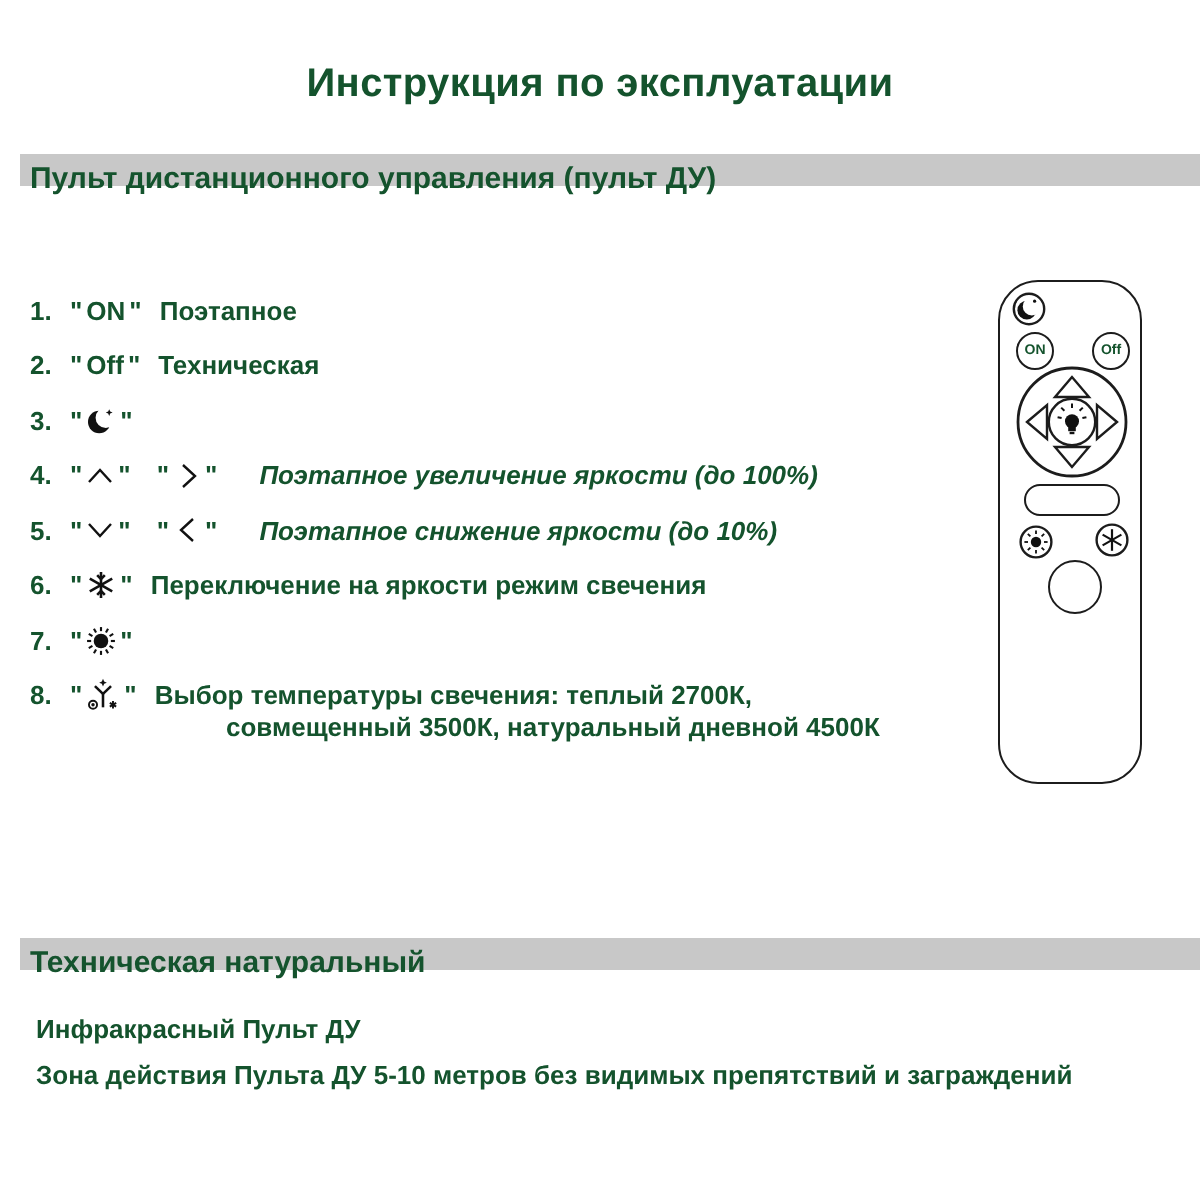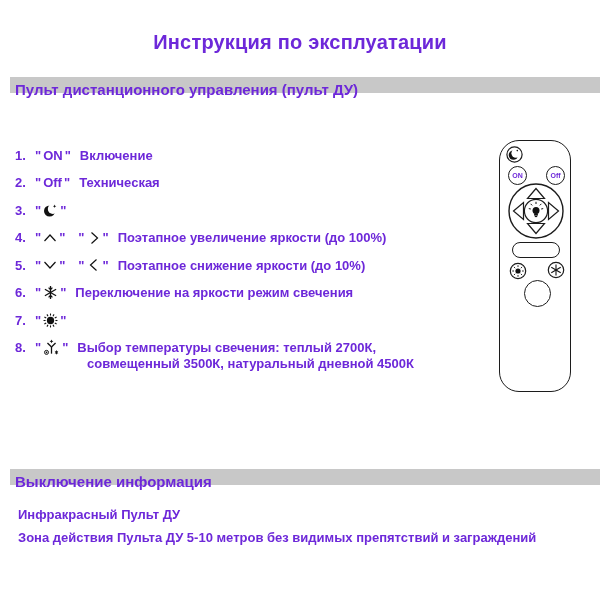--- a/index.html
+++ b/index.html
@@ -1,39 +1,39 @@
 <!DOCTYPE html>
 <html><head>
 <meta charset="utf-8">
 <style>
   html,body{margin:0;padding:0;background:#fff;}
   .page{
     position:relative;width:600px;height:600px;background:#ffffff;overflow:hidden;
     font-family:"Liberation Sans","DejaVu Sans",sans-serif;
-    font-weight:700;color:#6d28d9;
+    font-weight:700;color:#14532d;
   }
   .title{
     position:absolute;top:31px;left:0;width:100%;
     text-align:center;font-size:20px;letter-spacing:.2px;
   }
   .bar{
     position:absolute;left:10px;right:0;height:16px;background:#c8c8c8;
     line-height:26px;padding-left:5px;font-size:15px;box-sizing:border-box;
   }
   .bar.remote-bar{top:77px;}
   .bar.tech-bar{top:469px;}
 
   .ilist{position:absolute;left:15px;top:147px;width:470px;font-size:13px;}
   .row{display:flex;align-items:center;height:16.5px;margin-bottom:11px;white-space:nowrap;}
   .num{width:18px;flex:0 0 18px;}
   .keys{display:inline-flex;align-items:center;margin-right:7px;}
   .keys .q{margin:0 2px;}
   .keys + .keys{margin-left:2px;}
-  .gap2{margin-left:0;}
-  .cont-line{margin-left:72px;line-height:15.5px;height:15.5px;white-space:nowrap;}
+  .gap2{margin-left:12px;font-style:italic;}
+  .cont-line{margin-left:98px;line-height:15.5px;height:15.5px;white-space:nowrap;}
   .ic{display:inline-block;vertical-align:middle;}
 
   
   .remote{
     position:absolute;left:499px;top:140px;width:72px;height:252px;
     border:1.6px solid #1c1c1c;border-radius:20px;box-sizing:border-box;
   }
   .rabs{position:absolute;}
   .rcirc{
     position:absolute;border:1.4px solid #1c1c1c;border-radius:50%;
@@ -60,21 +60,21 @@
 
   <div class="ilist">
 
     <div class="row">
       <span class="num">1.</span>
       <span class="keys">
           <span class="q">"</span>
           <span>ON</span>
           <span class="q">"</span>
         </span>
-      <span>Включение</span>
+      <span>Поэтапное</span>
     </div>
 
     <div class="row">
       <span class="num">2.</span>
       <span class="keys">
           <span class="q">"</span>
           <span>Off</span>
           <span class="q">"</span>
         </span>
       <span>Техническая</span>
@@ -291,20 +291,20 @@
             <line x1="4.3" y1="6.3" x2="13.7" y2="11.7"></line>
             <line x1="4.3" y1="11.7" x2="13.7" y2="6.3"></line>
           </g>
         </svg>
     </span>
 
     <div class="rcirc" style="left:24px;top:139px;width:27px;height:27px;"></div>
 
   </div>
 
-  <div class="bar tech-bar">Выключение информация</div>
+  <div class="bar tech-bar">Техническая натуральный</div>
 
   <div class="tech">
     <div>Инфракрасный Пульт ДУ</div>
     <div>Зона действия Пульта ДУ 5-10 метров без видимых препятствий и заграждений</div>
   </div>
 
 </div>
 
 </body></html>

